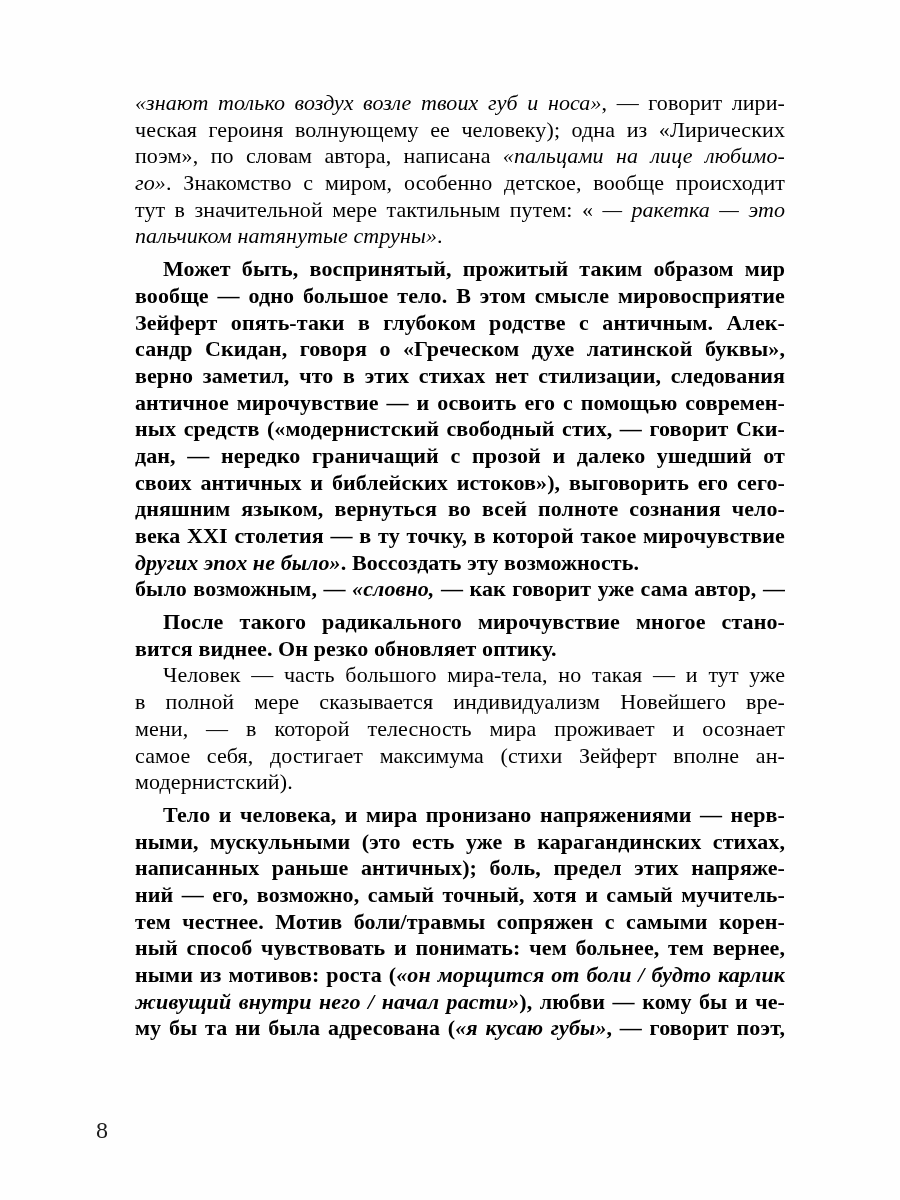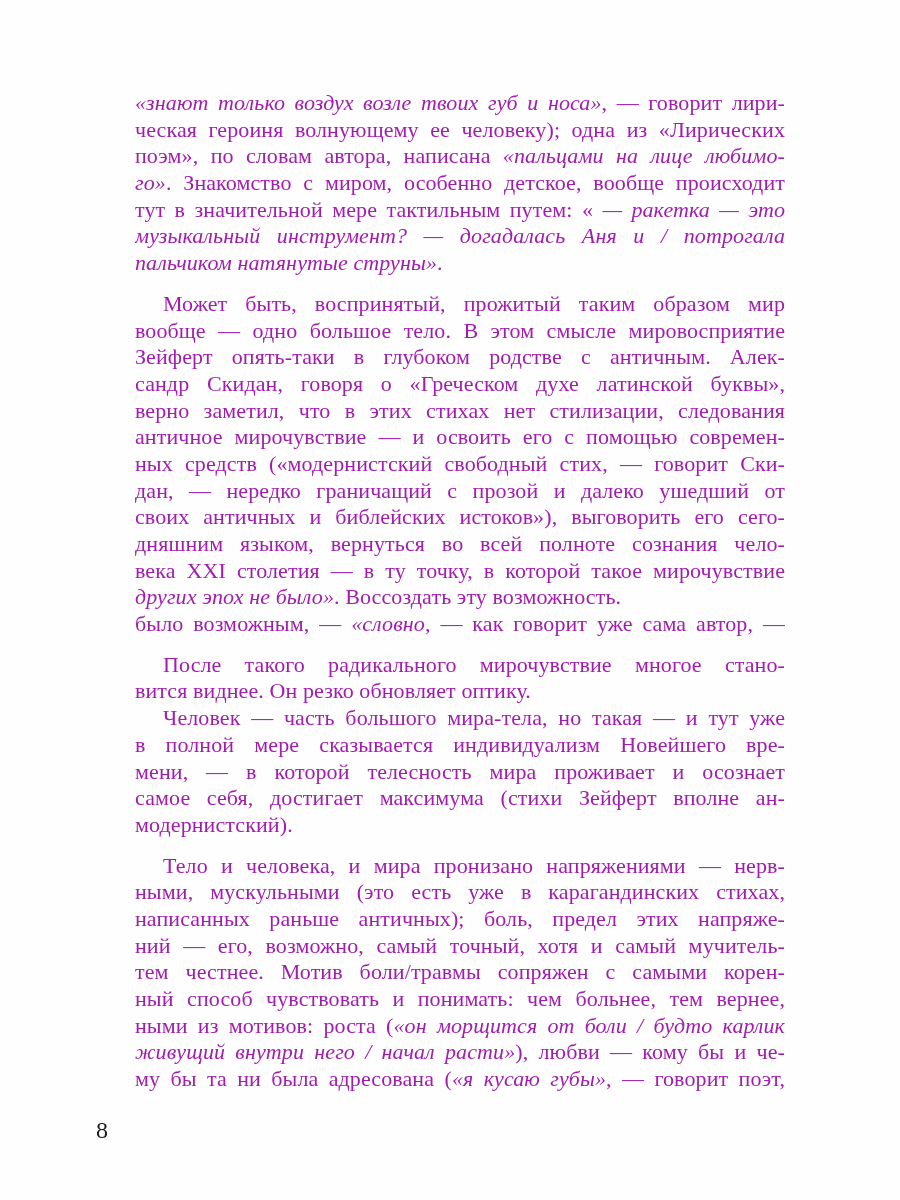--- a/index.html
+++ b/index.html
@@ -27,21 +27,22 @@
     color: #1c1c1c;
     font-size: 22px;
     line-height: 26.7px;
     letter-spacing: 0.1px;
   }
   .para {
     margin: 0;
     padding: 0;
   }
   .para.gap {
-    margin-top: 14px;
+    margin-top: 6px;
+    font-weight: bold;
   }
   .line {
     text-align: justify;
     text-align-last: justify;
     height: 26.7px;
     overflow: hidden;
   }
   .line.last {
     text-align: left;
     text-align-last: left;
@@ -58,28 +59,27 @@
     top: 1116px;
     font-size: 24px;
     line-height: 28px;
     color: #1c1c1c;
   }
 </style>
 </head>
 <body style="background: rgb(254, 254, 254);">
 
 <div class="page">
-  <div class="text-block" style="color: #a21caf;">
+  <div class="text-block" style="color: #000000;">
       <div class="para">
         <div class="line"><span class="it">«знают только воздух возле твоих губ и носа»</span><span>, — говорит лири-</span></div>
         <div class="line"><span>ческая героиня волнующему ее человеку); одна из «Лирических</span></div>
         <div class="line"><span>поэм», по словам автора, написана </span><span class="it">«пальцами на лице любимо-</span></div>
         <div class="line"><span class="it">го»</span><span>. Знакомство с миром, особенно детское, вообще происходит</span></div>
         <div class="line"><span>тут в значительной мере тактильным путем: « </span><span class="it">— ракетка — это</span></div>
-        <div class="line"><span class="it">музыкальный инструмент? — догадалась Аня и / потрогала</span></div>
         <div class="line last"><span class="it">пальчиком натянутые струны»</span><span>.</span></div>
       </div>
       <div class="para gap">
         <div class="line indent"><span>Может быть, воспринятый, прожитый таким образом мир</span></div>
         <div class="line"><span>вообще — одно большое тело. В этом смысле мировосприятие</span></div>
         <div class="line"><span>Зейферт опять-таки в глубоком родстве с античным. Алек-</span></div>
         <div class="line"><span>сандр Скидан, говоря о «Греческом духе латинской буквы»,</span></div>
         <div class="line"><span>верно заметил, что в этих стихах нет стилизации, следования</span></div>
         <div class="line"><span>античное мирочувствие — и освоить его с помощью современ-</span></div>
         <div class="line"><span>ных средств («модернистский свободный стих, — говорит Ски-</span></div>

